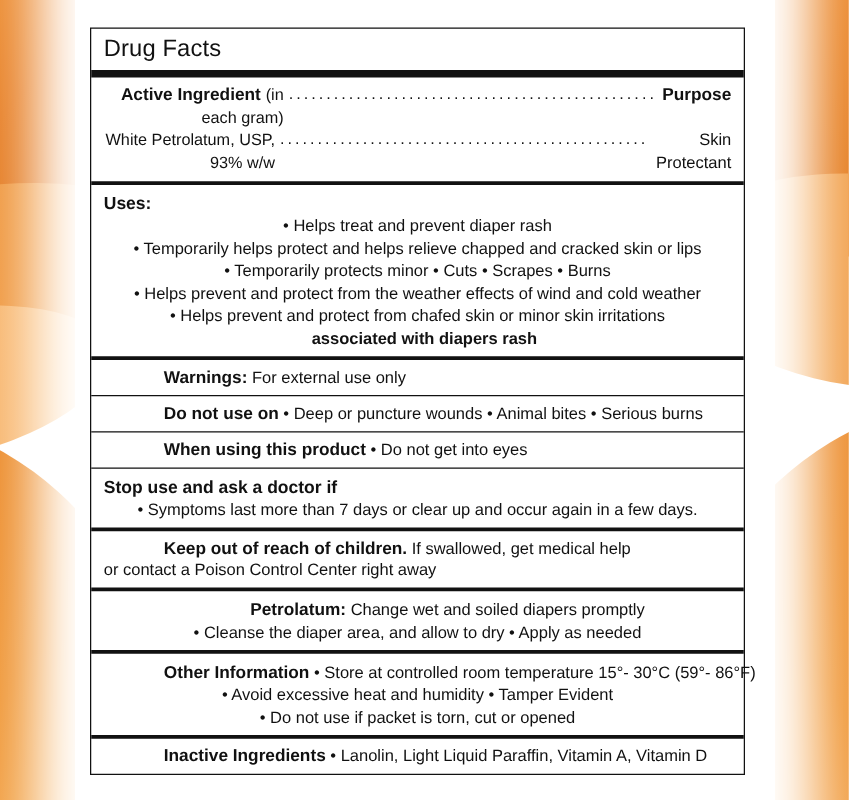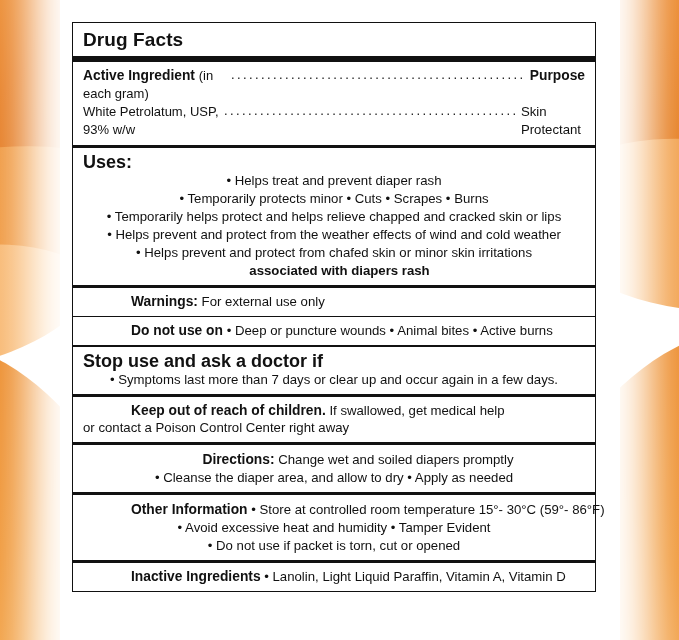--- a/index.html
+++ b/index.html
@@ -123,36 +123,37 @@
   }
   .rule-thick {
     border-top: 6px solid #111111;
   }
   .rule-med {
     border-top: 3px solid #111111;
   }
 
   .title {
     font-size: 19px;
-    font-weight: bold;
+    font-weight: normal;
     letter-spacing: 0.1px;
     padding: 6px 10px 5px 10px;
   }
 
   .line {
     font-size: 13.2px;
     line-height: 17px;
     white-space: nowrap;
   }
 
   .dots-row {
     display: flex;
     align-items: baseline;
     font-size: 13.2px;
     line-height: 18px;
+    text-align: right;
   }
   .dots-row .lead { font-weight: bold; font-size: 13.8px; }
   .dots-row .lead .sub { font-weight: normal; font-size: 13px; }
   .dots-row .fill {
     flex: 1 1 auto;
     overflow: hidden;
     white-space: nowrap;
     margin: 0 4px;
     letter-spacing: 2.4px;
     color: #111;
@@ -161,21 +162,21 @@
     top: -1px;
   }
   .dots-row .tail { font-weight: bold; font-size: 13.8px; }
   .dots-row.normal .lead { font-weight: normal; font-size: 13px; }
   .dots-row.normal .tail { font-weight: normal; font-size: 13.2px; }
 
   .bullets .line { margin-top: 1px; text-align: center; }
   .ind { padding-left: 11px; font-weight: bold; }
 
   .heading-inline { font-weight: bold; font-size: 13.8px; margin-left: 48px; }
-  .sec-head { font-weight: bold; font-size: 18px; line-height: 18px; }
+  .sec-head { font-weight: bold; font-size: 14px; line-height: 18px; }
 </style>
 </head>
 <body>
 
 <div class="bg">
   <div class="bg-left-top"></div>
   <div class="bg-left-band"></div>
   <div class="bg-left-band2"></div>
   <div class="bg-left-bottom"></div>
   <div class="bg-right-top"></div>
@@ -201,60 +202,63 @@
       <span class="fill">....................................................................</span>
       <span class="tail">Skin Protectant</span>
     </div>
   </div>
 
   <div class="rule-med"></div>
 
   <div class="section bullets">
     <div class="sec-head">Uses:</div>
     <div class="line">• Helps treat and prevent diaper rash</div>
+    <div class="line">• Temporarily helps protect and helps relieve chapped and cracked skin or lips</div>
     <div class="line">• Temporarily protects minor • Cuts • Scrapes • Burns</div>
-    <div class="line">• Temporarily helps protect and helps relieve chapped and cracked skin or lips</div>
     <div class="line">• Helps prevent and protect from the weather effects of wind and cold weather</div>
     <div class="line">• Helps prevent and protect from chafed skin or minor skin irritations</div>
     <div class="line ind">associated with diapers rash</div>
   </div>
 
   <div class="rule-med"></div>
 
   <div class="section">
     <div class="line"><span class="heading-inline">Warnings:</span> <span>For external use only</span></div>
   </div>
 
   <div class="rule-thin"></div>
 
   <div class="section">
-    <div class="line"><span class="heading-inline">Do not use on</span> <span>• Deep or puncture wounds • Animal bites • Active burns</span></div>
+    <div class="line"><span class="heading-inline">Do not use on</span> <span>• Deep or puncture wounds • Animal bites • Serious burns</span></div>
   </div>
 
   <div class="rule-thin"></div>
 
+  <div class="section">
+    <div class="line"><span class="heading-inline">When using this product</span> <span>• Do not get into eyes</span></div>
+  </div>
 
   <div class="rule-thin"></div>
 
   <div class="section bullets">
     <div class="sec-head">Stop use and ask a doctor if</div>
     <div class="line">• Symptoms last more than 7 days or clear up and occur again in a few days.</div>
   </div>
 
   <div class="rule-med"></div>
 
   <div class="section">
     <div class="line"><span class="heading-inline">Keep out of reach of children.</span> <span>If swallowed, get medical help</span></div>
     <div class="line">or contact a Poison Control Center right away</div>
   </div>
 
   <div class="rule-med"></div>
 
   <div class="section bullets">
-    <div class="line"><span class="heading-inline">Directions:</span> <span>Change wet and soiled diapers promptly</span></div>
+    <div class="line"><span class="heading-inline">Petrolatum:</span> <span>Change wet and soiled diapers promptly</span></div>
     <div class="line">• Cleanse the diaper area, and allow to dry • Apply as needed</div>
   </div>
 
   <div class="rule-med"></div>
 
   <div class="section bullets">
     <div class="line"><span class="heading-inline">Other Information</span> <span>• Store at controlled room temperature 15°- 30°C (59°- 86°F)</span></div>
     <div class="line">• Avoid excessive heat and humidity • Tamper Evident</div>
     <div class="line">• Do not use if packet is torn, cut or opened</div>
   </div>

